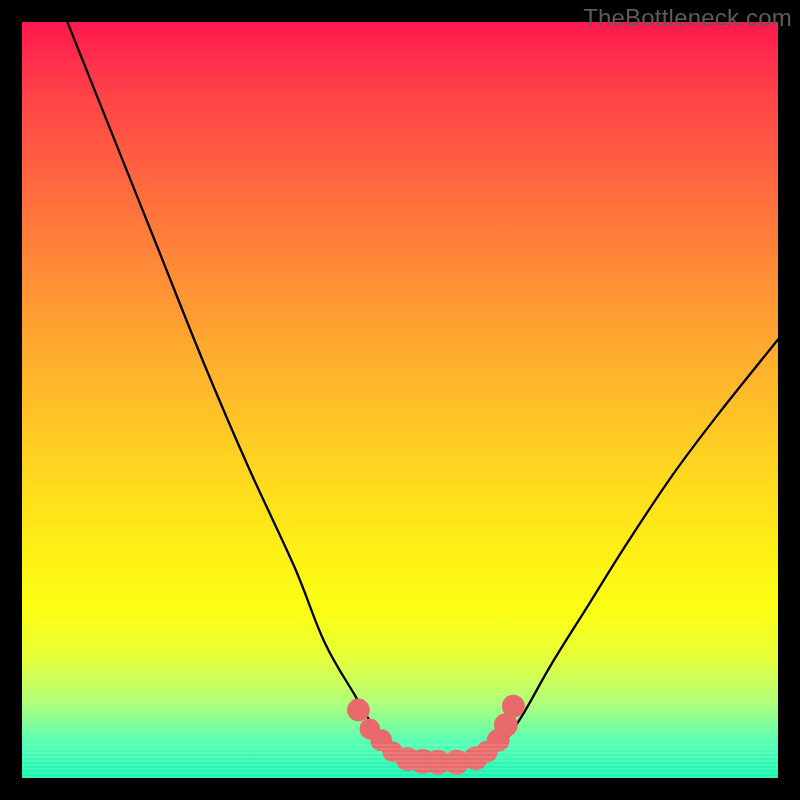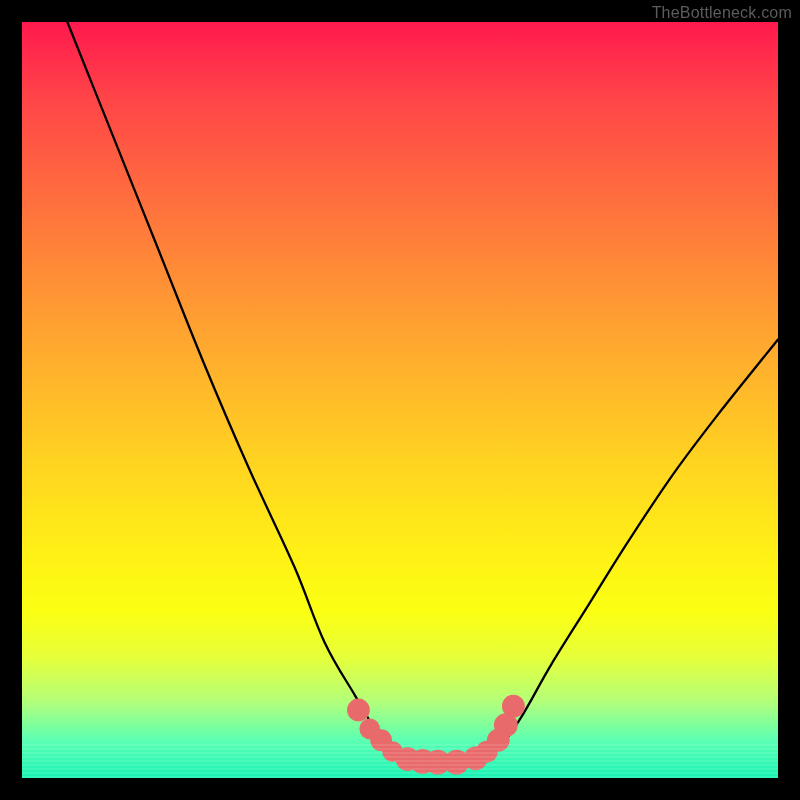--- a/index.html
+++ b/index.html
@@ -53,21 +53,21 @@
     left: 0; top: 0;
     width: 756px;
     height: 756px;
     overflow: visible;
   }
   .attrib {
     position: absolute;
     top: 4px;
     right: 8px;
     color: #5c5c5c;
-    font-size: 16px;
+    font-size: 24px;
     letter-spacing: 0.2px;
     font-weight: 500;
   }
 </style>
 </head>
 <body>
 
 <div class="frame">
   <svg class="curves" viewBox="0 0 756 756">
     <path fill="none" stroke="#000000" stroke-width="2.3" stroke-linecap="round" id="curveL" d="M 45.36 0 C 53.5248 20.411999999999995, 74.3904 72.57599999999996, 90.72 113.39999999999998 C 107.0496 154.224, 119.75039999999998 185.97600000000006, 136.07999999999998 226.80000000000007 C 152.40959999999998 267.6240000000001, 165.1104 300.7368, 181.44 340.2 C 197.7696 379.66319999999996, 210.47039999999998 409.2984, 226.79999999999998 446.04 C 243.12959999999998 482.7816, 258.55199999999996 513.0215999999999, 272.15999999999997 544.3199999999999 C 285.768 575.6184, 291.51360000000005 596.7864000000001, 302.40000000000003 619.9200000000001 C 313.2864 643.0536000000001, 323.1144 656.5104, 332.64 672.84 C 342.1656 689.1696000000001, 348.51599999999996 701.1144, 355.32 710.64 C 362.124 720.1655999999999, 364.9968 721.6776, 370.44 725.76 C 375.8832 729.8424, 380.1168 731.2788, 385.56 733.32 C 391.0032 735.3612, 395.2368 736.01136, 400.68 737.1 C 406.1232 738.1886400000001, 408.99600000000004 738.6876000000001, 415.8 739.368 C 422.604 740.0484, 434.39759999999995 740.60784, 438.47999999999996 740.88"></path>

